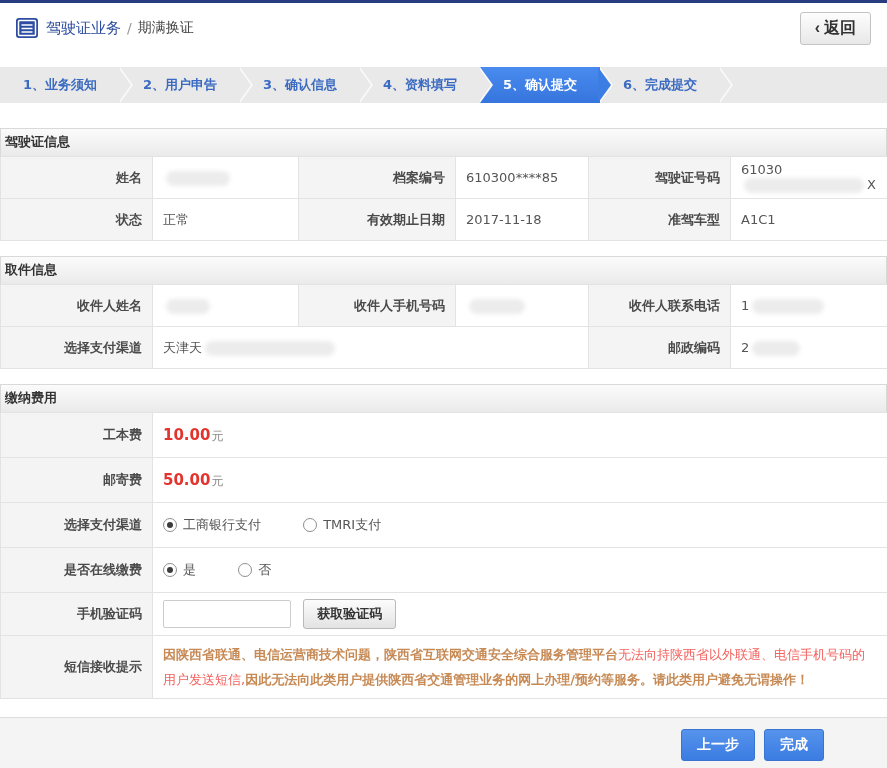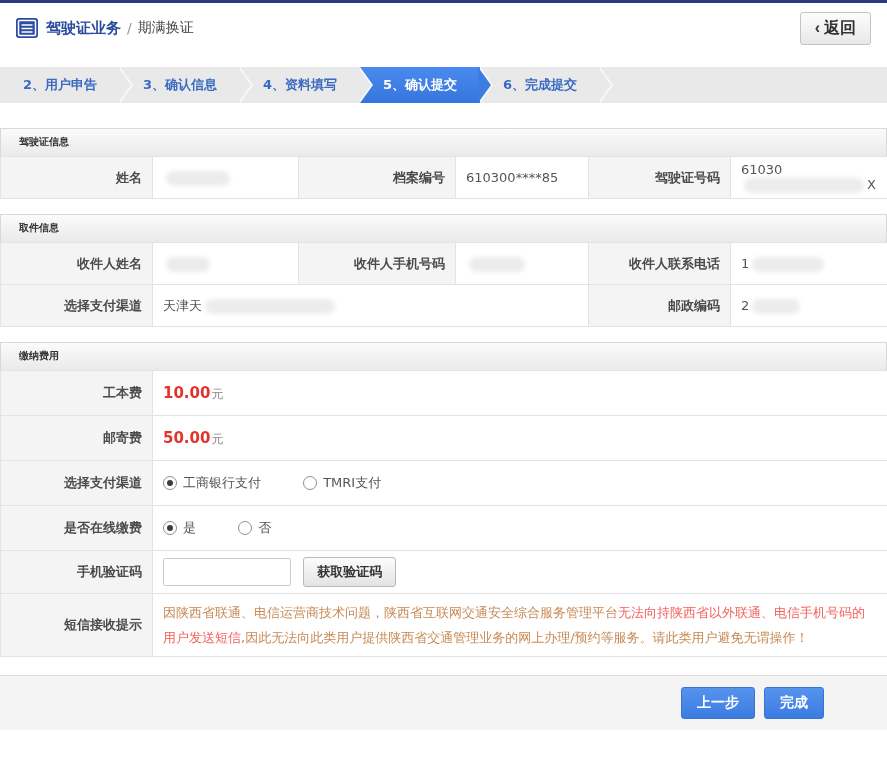--- a/index.html
+++ b/index.html
@@ -4,21 +4,21 @@
 <style>
   * { box-sizing: border-box; margin: 0; padding: 0; }
   html,body { width: 887px; height: 768px; overflow: hidden; }
   body { font-family: "DejaVu Sans", "Liberation Sans", sans-serif; background: #fff; font-size: 13px; color: #333; }
 
   .topline { height: 3px; background: #263c7e; }
 
   
   .header { height: 50px; display: flex; align-items: center; padding: 0 16px; background: #fff; }
   .hicon { margin-right: 8px; display: inline-flex; }
-  .htitle { color: #2b4b9e; font-weight: bold; font-size: 15px; }
+  .htitle { color: #2b4b9e; font-weight: normal; font-size: 15px; }
   .hsep { color: #999; margin: 0 6px; font-size: 14px; }
   .hsub { color: #444; font-size: 14px; }
   .back-btn { margin-left: auto; padding: 5px 14px; background: linear-gradient(#fdfdfd,#e8e8e8);
     border: 1px solid #c3c3c3; border-radius: 3px; font-size: 16px; font-weight: bold; color: #333; cursor: pointer; }
   .back-btn .chev { margin-right: 4px; font-weight: bold; }
 
   
   .wizard { display: flex; height: 36px; background: #e9e9e9; margin-top: 14px; }
   .step { position: relative; width: 120px; display: flex; align-items: center; justify-content: center;
     font-size: 13px; font-weight: bold; color: #3a6ac1; white-space: nowrap; }
@@ -26,21 +26,21 @@
     border-top: 18px solid transparent; border-bottom: 18px solid transparent; border-left: 13px solid #fafafa; z-index: 1; }
   .step::after { right: -11px; border-left-color: #e9e9e9; z-index: 2; }
   .s1{z-index:12}.s2{z-index:11}.s3{z-index:10}.s4{z-index:9}.s5{z-index:8}.s6{z-index:7}
   .step.active { background: linear-gradient(#4a8bef,#3575dd); color: #fff; }
   .step.active::after { border-left-color: #3b7de2; }
 
   
   .section { margin-top: 15px; }
   .section.first { margin-top: 25px; }
   .sec-h { height: 28px; line-height: 26px; background: linear-gradient(#fbfbfb,#eaeaea);
-    border: 1px solid #d9d9d9; border-bottom: none; padding-left: 18px; font-weight: bold; color: #333; font-size: 10px; }
+    border: 1px solid #d9d9d9; border-bottom: none; padding-left: 4px; font-weight: bold; color: #333; font-size: 13px; }
   table { width: 887px; border-collapse: collapse; table-layout: fixed; }
   td { border: 1px solid #e3e3e3; height: 42px; font-size: 13px; vertical-align: middle; }
   td.lbl { background: #f4f4f4; text-align: right; padding-right: 10px; color: #4a4a4a; font-weight: bold; padding-left: 34px; }
   td.val { background: #fff; padding-left: 10px; color: #555; }
 
   .blur { display: inline-block; height: 15px; background: #ececec; border-radius: 8px;
     filter: blur(2px); vertical-align: middle; margin: 0 3px; }
   .w44{width:44px}.w48{width:48px}.w56{width:56px}.w64{width:64px}.w72{width:72px}.w120{width:120px}.w130{width:130px}
 
   
@@ -56,21 +56,21 @@
 
   .code-row td { height: 43px; }
   .code-input { width: 128px; height: 28px; border: 1px solid #ccc; border-radius: 2px; padding: 0 6px;
     font-size: 13px; vertical-align: middle; }
   .code-btn { margin-left: 8px; height: 30px; padding: 0 13px; background: linear-gradient(#fcfcfc,#e3e3e3);
     border: 1px solid #b9b9b9; border-radius: 3px; font-size: 13px; font-weight: bold; color: #333;
     vertical-align: middle; cursor: pointer; }
 
   .notice-row td { height: 62px; }
   .notice { padding: 6px 12px 6px 0; line-height: 25px; font-size: 13px; }
-  .n-tan { color: #c78a55; }
+  .n-tan { color: #c78a55; font-weight: bold; }
   .n-red { color: #f4625e; }
 
   
   .footer { margin-top: 18px; height: 55px; background: #f4f4f4; border-top: 1px solid #ddd;
     display: flex; justify-content: flex-end; align-items: flex-start; padding: 11px 63px 0 0; gap: 9px; }
   .blue-btn { min-width: 54px; padding: 6px 15px; background: linear-gradient(#5693ec,#3b7ce2);
     border: 1px solid #3a74d0; border-radius: 3px; color: #fff; font-weight: bold; font-size: 14px; cursor: pointer; }
 </style>
 </head>
 <body>
@@ -87,20 +87,23 @@
       <line x1="5.5" y1="14" x2="16.5" y2="14" stroke="#ffffff" stroke-width="1.5"></line>
     </svg>
   </span>
   <span class="htitle">驾驶证业务</span>
   <span class="hsep">/</span>
   <span class="hsub">期满换证</span>
   <button class="back-btn"><span class="chev">‹</span><span>返回</span></button>
 </div>
 
 <div class="wizard">
+  <div class="step s1">
+      <span>1、业务须知</span>
+    </div>
   <div class="step s2">
       <span>2、用户申告</span>
     </div>
   <div class="step s3">
       <span>3、确认信息</span>
     </div>
   <div class="step s4">
       <span>4、资料填写</span>
     </div>
   <div class="step s5 active">
@@ -123,20 +126,28 @@
         <col style="width:157px">
       </colgroup>
     <tbody>
         <tr>
       <td class="lbl">姓名</td>
       <td class="val"><span class="blur w64"></span></td>
       <td class="lbl">档案编号</td>
       <td class="val">610300****85</td>
       <td class="lbl">驾驶证号码</td>
       <td class="val"><span>61030</span><span class="blur w120"></span><span>X</span></td>
+    </tr>
+    <tr>
+      <td class="lbl">状态</td>
+      <td class="val">正常</td>
+      <td class="lbl">有效期止日期</td>
+      <td class="val">2017-11-18</td>
+      <td class="lbl">准驾车型</td>
+      <td class="val">A1C1</td>
     </tr>
   </tbody>
     </table>
 </div>
 
 <div class="section">
   <div class="sec-h">取件信息</div>
   <table>
     <colgroup>
         <col style="width:152px">

